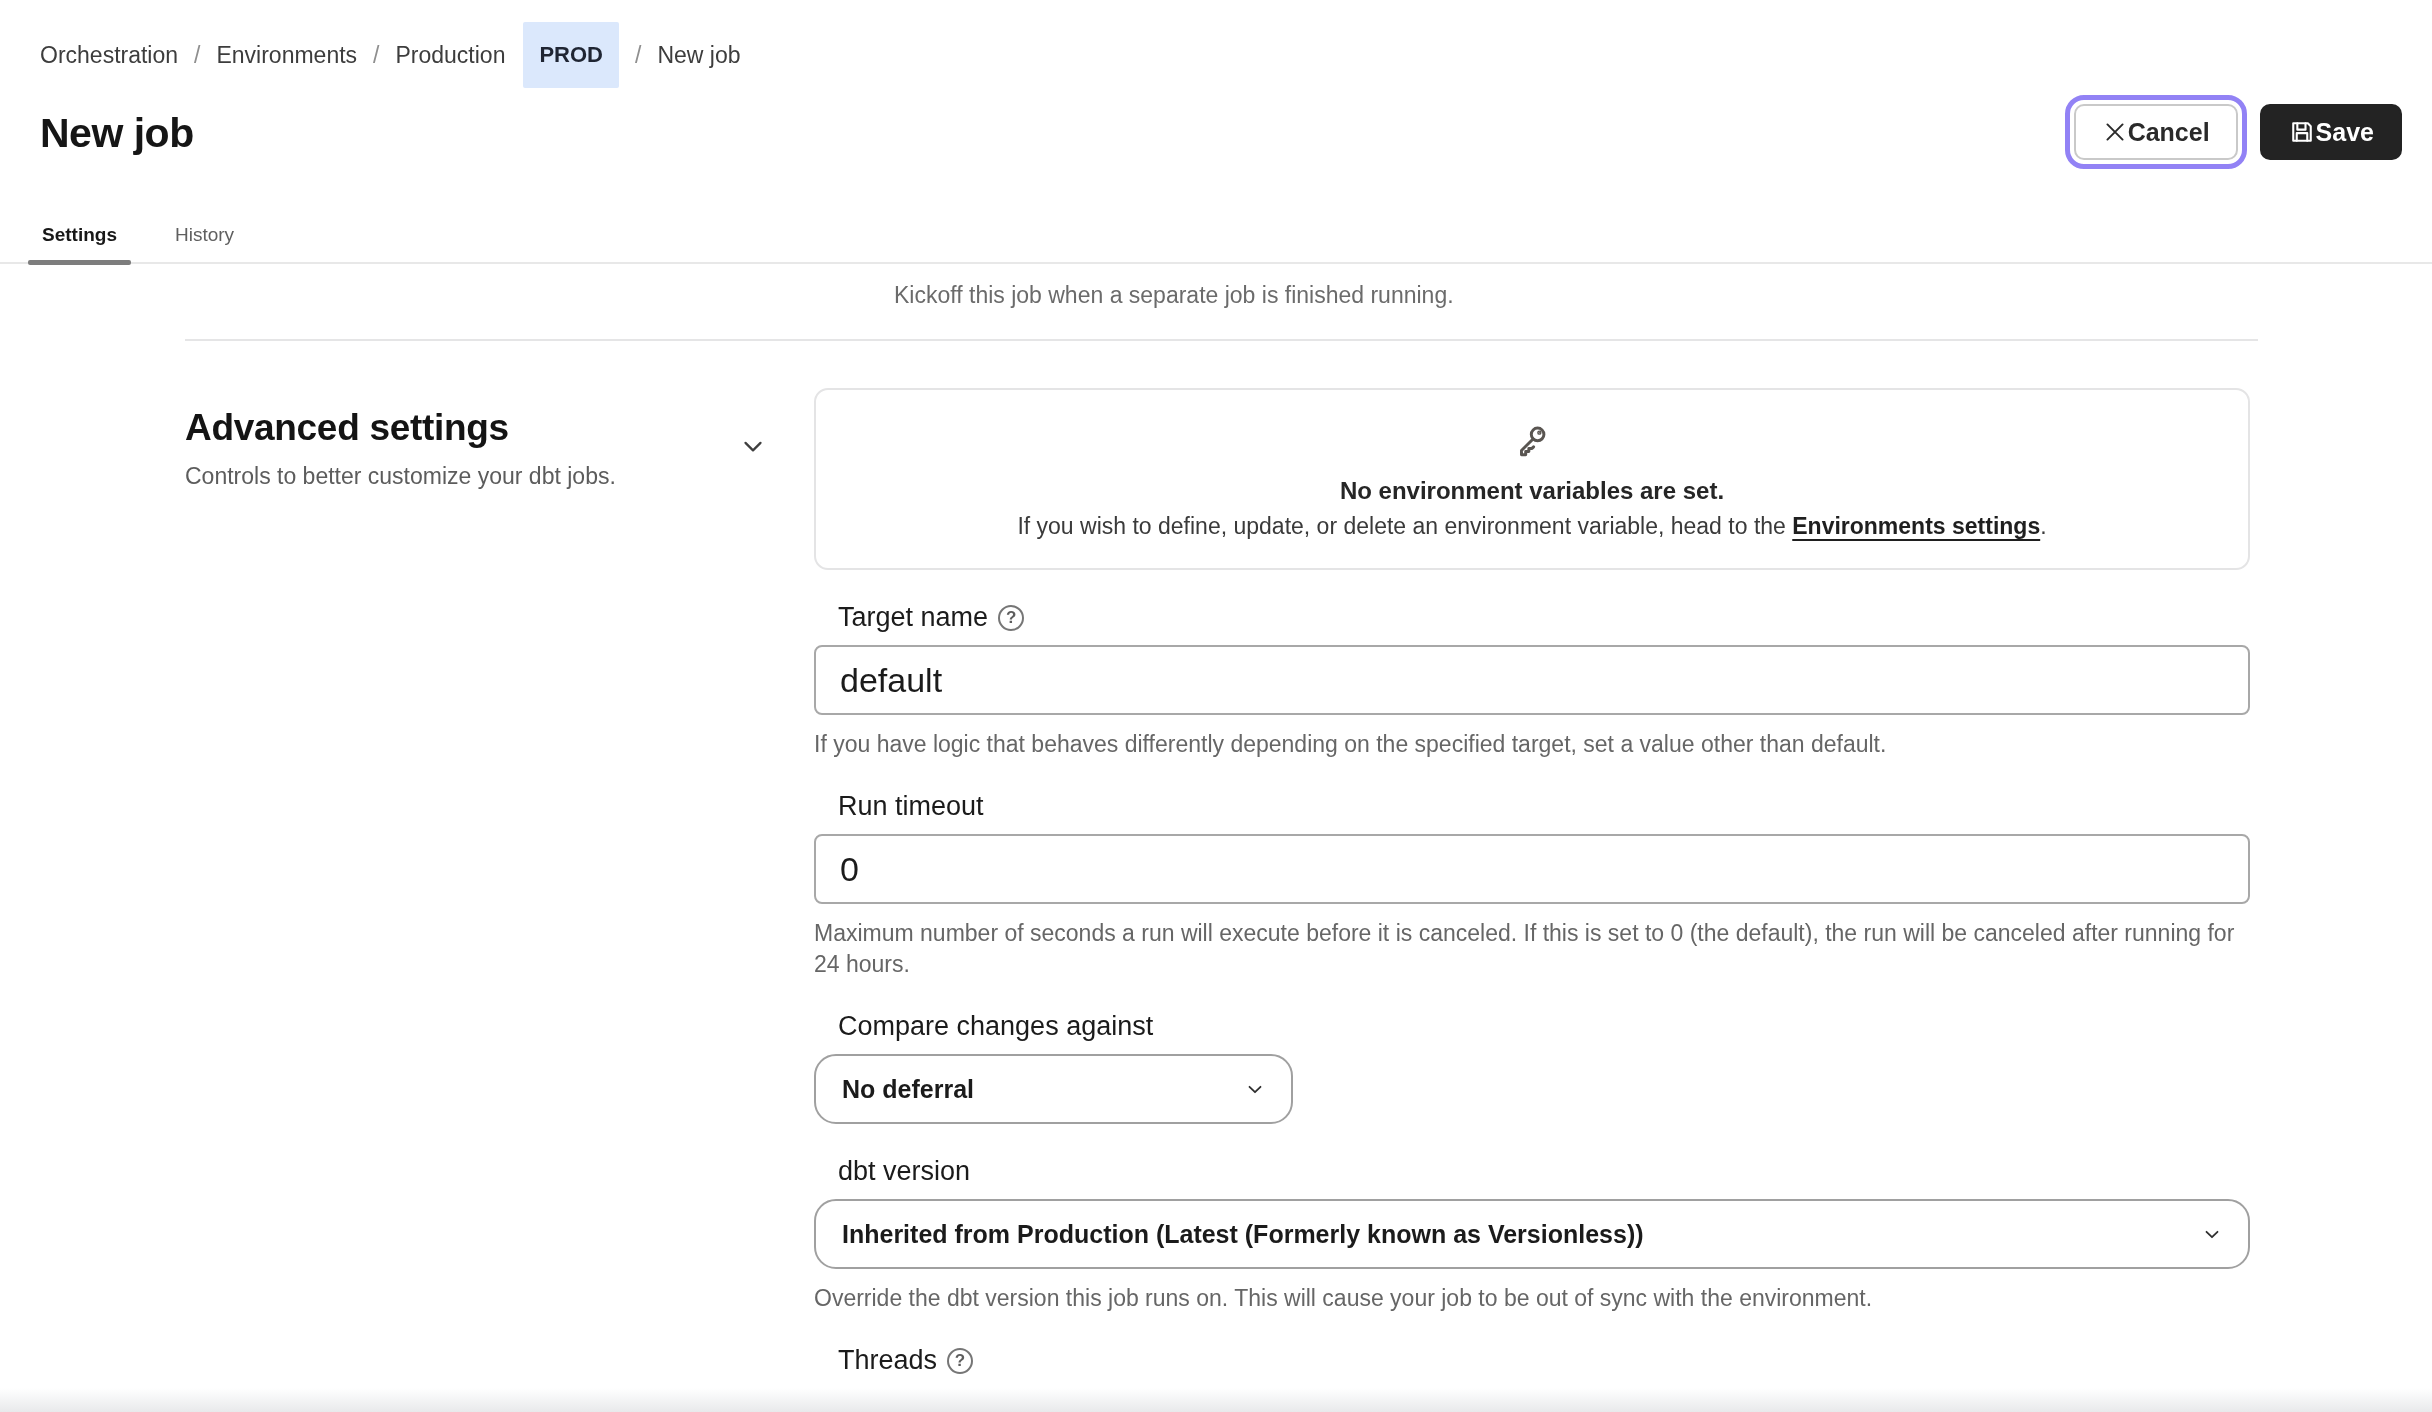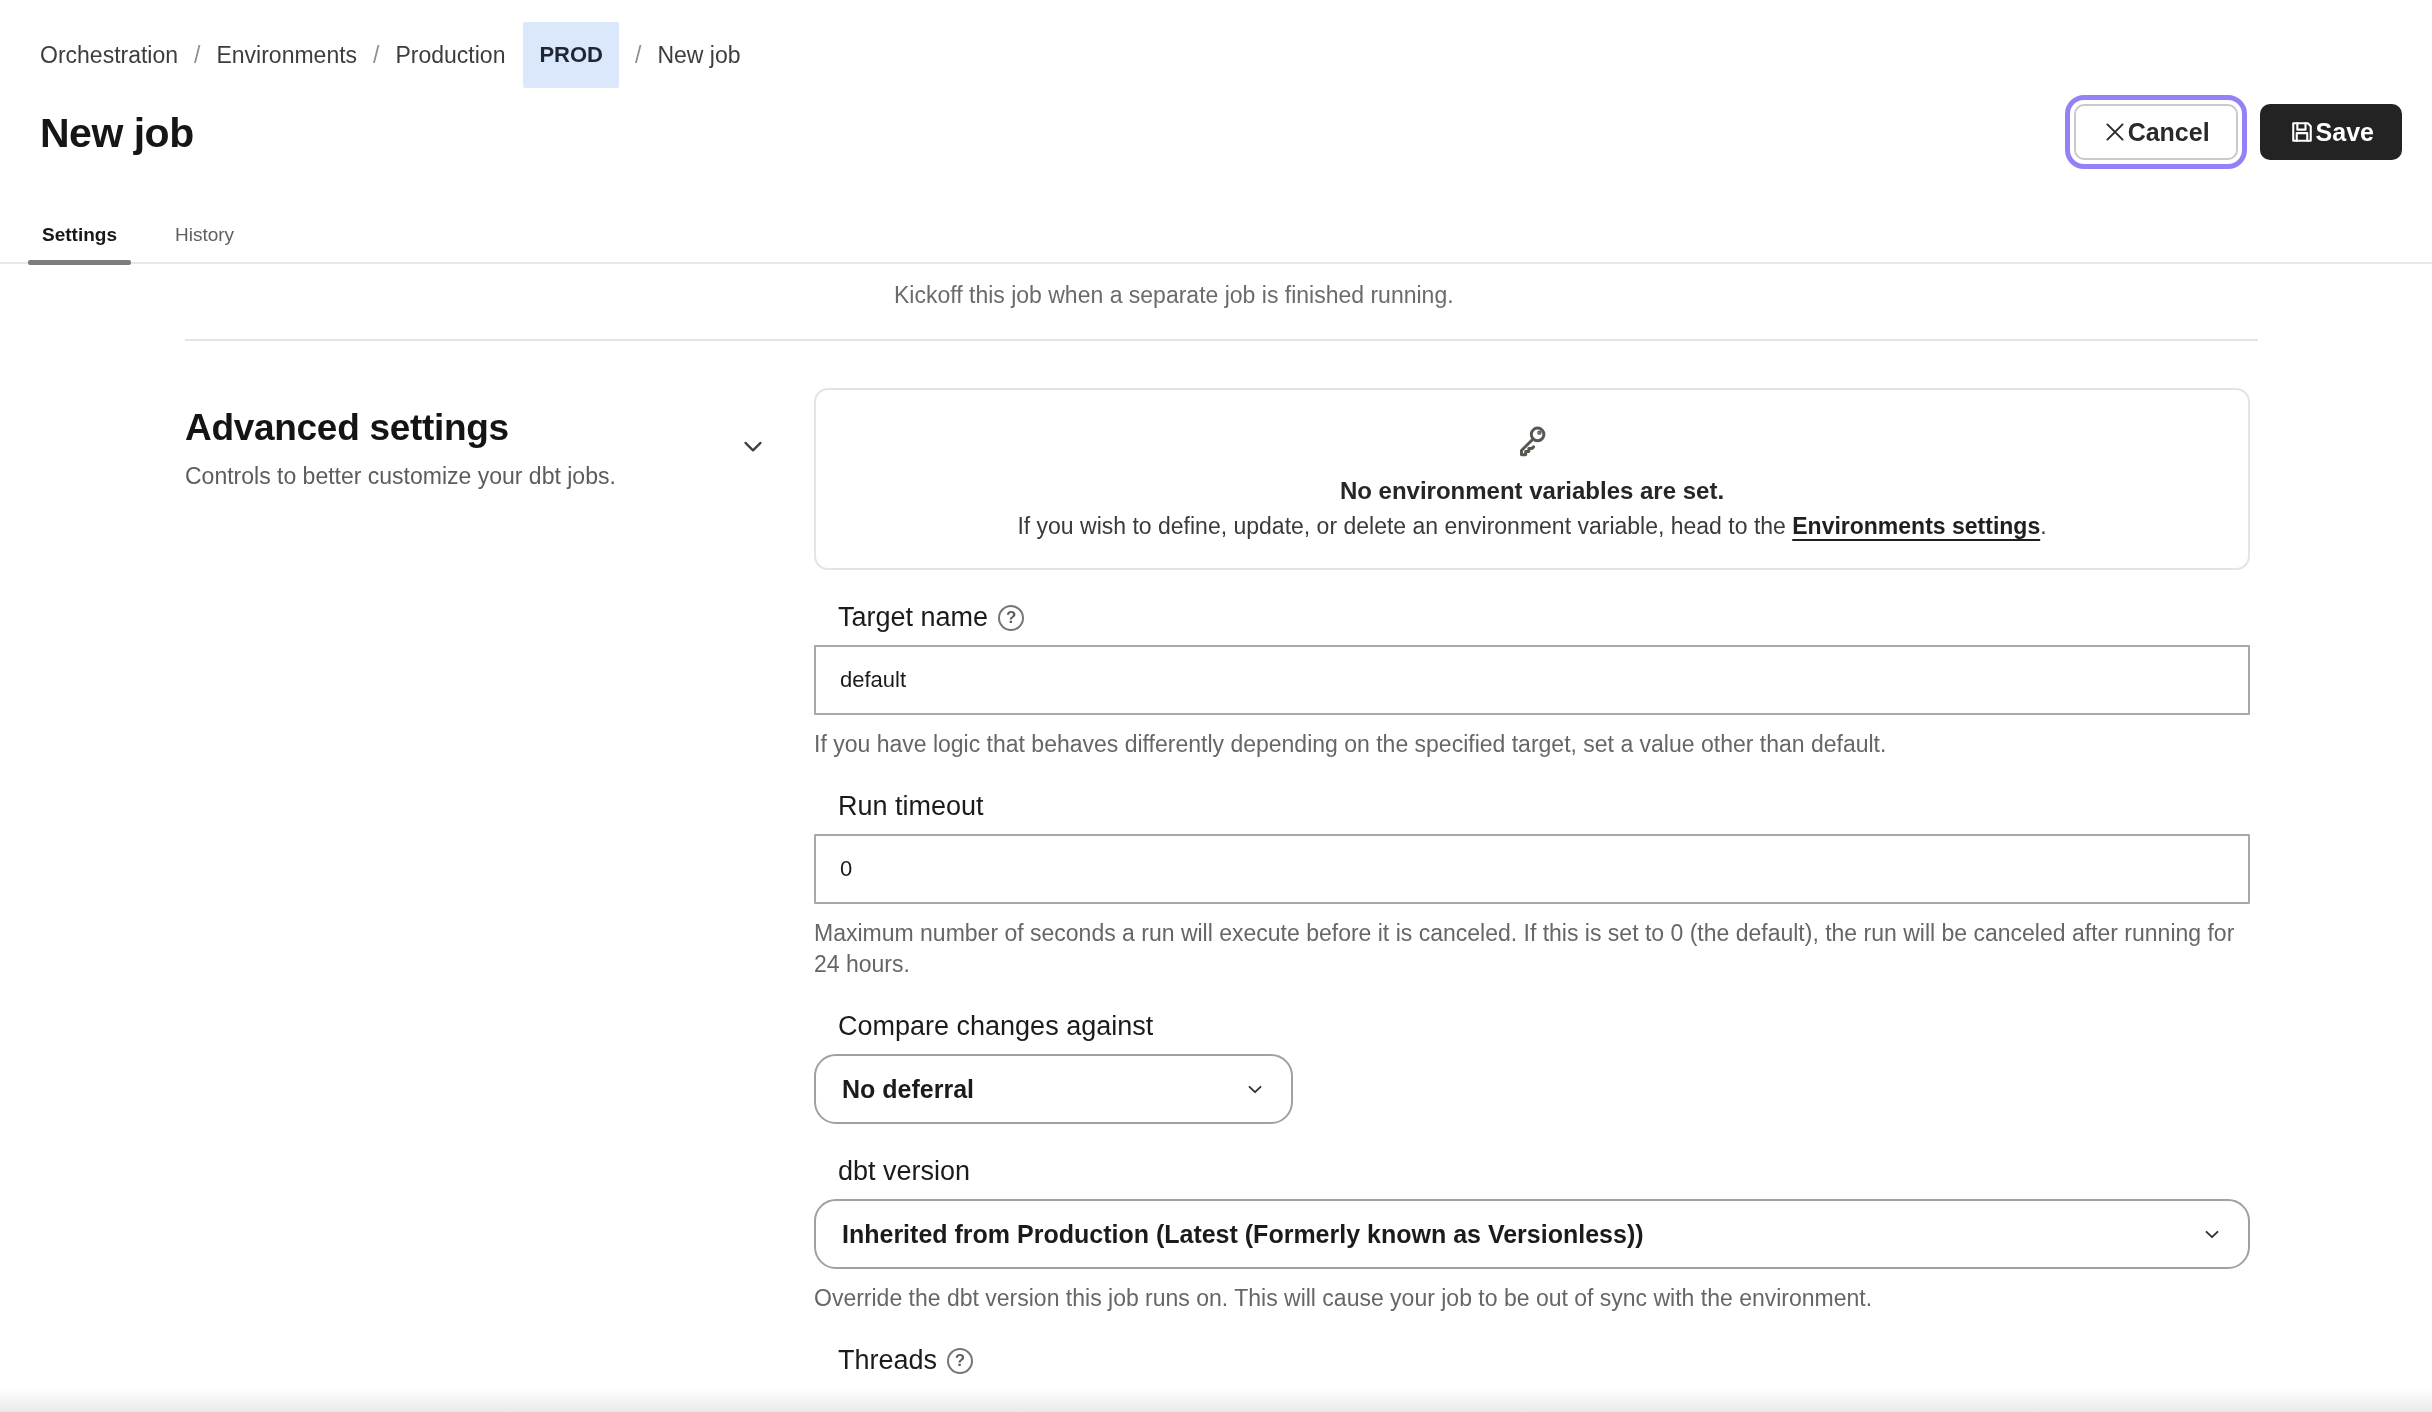--- a/index.html
+++ b/index.html
@@ -105,23 +105,23 @@
   .field-label-row { display:flex; align-items:center; gap:10px; margin-bottom:12px; }
   .field-label { font-size:27px; font-weight:normal; color:#1b1b1b;margin-left:24px; }
   .help-bubble {
     width:26px; height:26px; border:2px solid #767676; border-radius:50%;
     color:#5d5d5d; font-size:17px; font-weight:bold;
     display:inline-flex; align-items:center; justify-content:center;
     cursor:pointer;
   }
   .text-input {
     width:100%; height:70px;
-    border:2px solid #a8a8a8; border-radius:1px;
+    border:2px solid #a8a8a8; border-radius:8px;
     font-family:"Liberation Sans", sans-serif;
-    font-size:22px; color:#1b1b1b; padding:10px 24px;
+    font-size:34px; color:#1b1b1b; padding:10px 24px;
     background:#ffffff;
   }
   .select {
     height:70px; border:2px solid #a0a0a0; border-radius:22px;
     display:flex; align-items:center; justify-content:space-between;
     padding:0 24px 0 26px; cursor:pointer; background:#ffffff;
   }
   .select-value { font-size:25px; font-weight:bold; color:#1b1b1b; }
   .select-narrow { width:479px; }
   .field-help { margin-top:14px; font-size:23px; color:#666666; line-height:1.32; max-width:1441px; }

